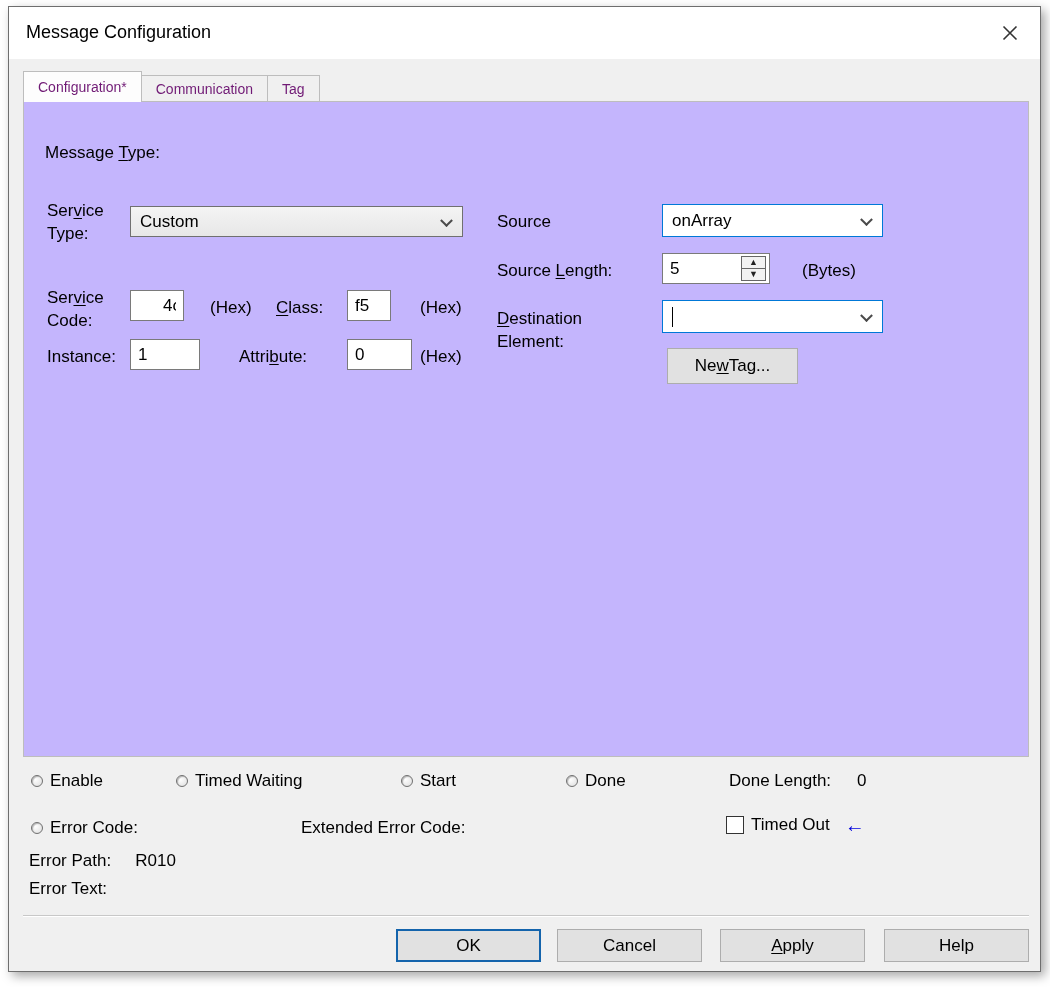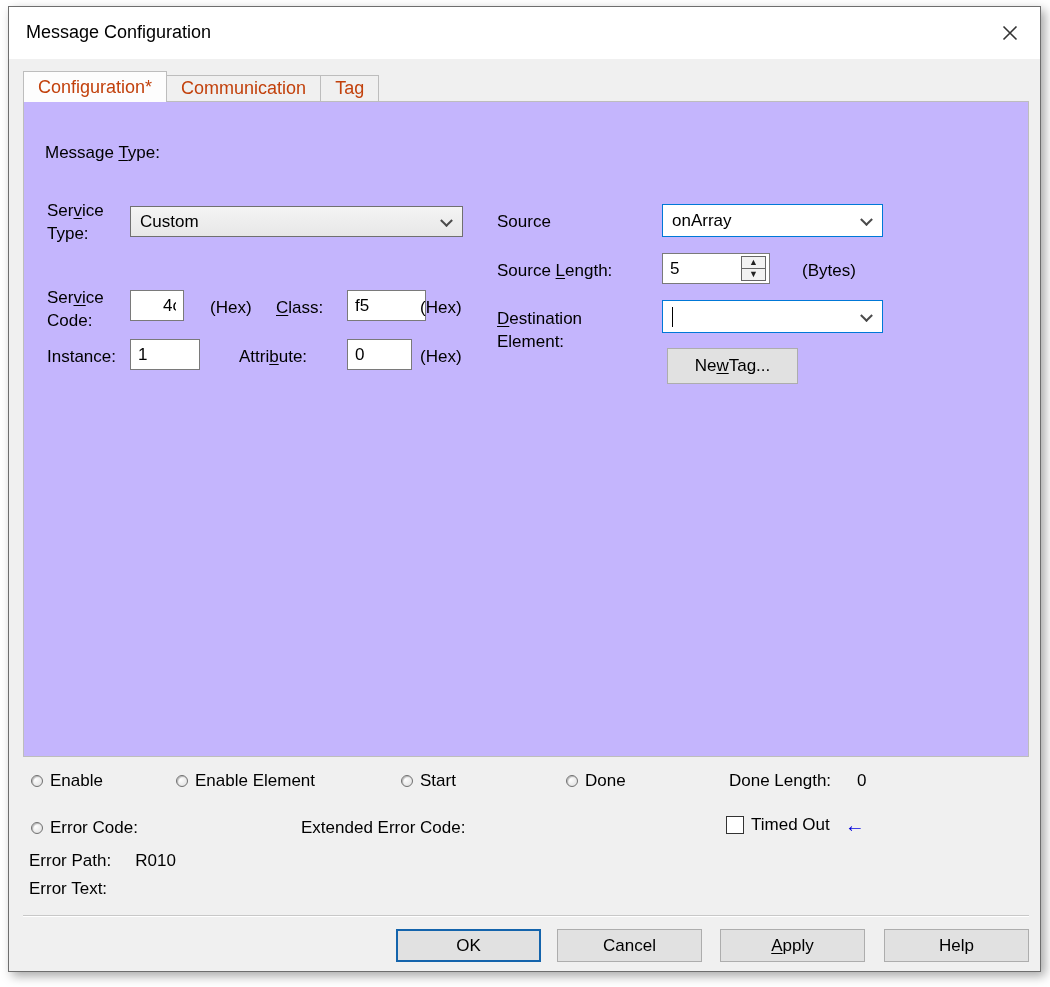--- a/index.html
+++ b/index.html
@@ -11,21 +11,21 @@
             box-shadow:4px 4px 10px rgba(0,0,0,.35); }
 
   .titlebar { position:absolute; left:0; top:0; right:0; height:52px; background:#ffffff; }
   .title { position:absolute; left:17px; top:15px; font-size:18px; color:#000; }
   .close-btn { position:absolute; right:12px; top:10px; width:36px; height:32px;
                display:flex; align-items:center; justify-content:center; cursor:default; }
 
   .tabs { position:absolute; left:14px; top:64px; height:31px; display:flex; align-items:flex-end; z-index:3; }
   .tab { height:26px; margin-bottom:1px; padding:0 14px; background:#f0f0f0;
          border:1px solid #bdbdbd; border-bottom:none; display:flex; align-items:center;
-         font-size:18px; color:#c2410c; }
+         font-size:14px; color:#701a75; }
   .tab + .tab { margin-left:-1px; }
   .tab.active { height:31px; margin-bottom:0; background:#fdfdfd; z-index:4; position:relative; }
 
   .tabpage { position:absolute; left:14px; top:94px; width:1006px; height:656px;
              background:#c4b5fd; border:1px solid #bdbdbd; z-index:1; }
 
   .lbl { position:absolute; font-size:17px; color:#000; line-height:23px; white-space:nowrap; }
   .lbl.wrap { white-space:normal; }
   .mn { text-decoration:underline; text-underline-offset:2px; }
 
@@ -119,21 +119,21 @@
             </div>
         </div>
       </div>
       <div class="lbl" style="left:778px; top:157px;">(Bytes)</div>
 
       <div class="lbl wrap" style="left:23px; top:184px; width:72px;"><span>Ser</span><span class="mn">vi</span><span>ce Code:</span></div>
       <input class="txt" style="left: 106px; top: 188px; width: 54px; padding-left: 32px;" value="4c">
       <div class="lbl" style="left:186px; top:194px;">(Hex)</div>
 
       <div class="lbl" style="left:252px; top:194px;"><span></span><span class="mn">C</span><span>lass:</span></div>
-      <input class="txt" style="left: 323px; top: 188px; width: 79px;" value="f5">
+      <input class="txt" style="left: 323px; top: 188px; width: 44px;" value="f5">
       <div class="lbl" style="left:396px; top:194px;">(Hex)</div>
 
       <div class="lbl wrap" style="left:473px; top:205px; width:108px;"><span></span><span class="mn">D</span><span>estination Element:</span></div>
       <div class="combo blue" style="left:638px; top:198px; width:221px; height:33px;">
         <span class="caret"></span>
         <span class="combo-value"></span>
         <span class="chev"></span>
       </div>
 
       <div class="lbl" style="left:23px; top:243px;"><span>Instance:</span><span class="mn"></span><span></span></div>
@@ -149,21 +149,21 @@
           <span> Tag...</span>
         </div>
     </div>
 
     <div class="ind" style="left:22px; top:764px;">
       <span class="led"></span>
       <span>Enable</span>
     </div>
     <div class="ind" style="left:167px; top:764px;">
       <span class="led"></span>
-      <span>Enable Element</span>
+      <span>Timed Waiting</span>
     </div>
     <div class="ind" style="left:392px; top:764px;">
       <span class="led"></span>
       <span>Start</span>
     </div>
     <div class="ind" style="left:557px; top:764px;">
       <span class="led"></span>
       <span>Done</span>
     </div>
     <div class="ind gap26" style="left:720px; top:764px;">

